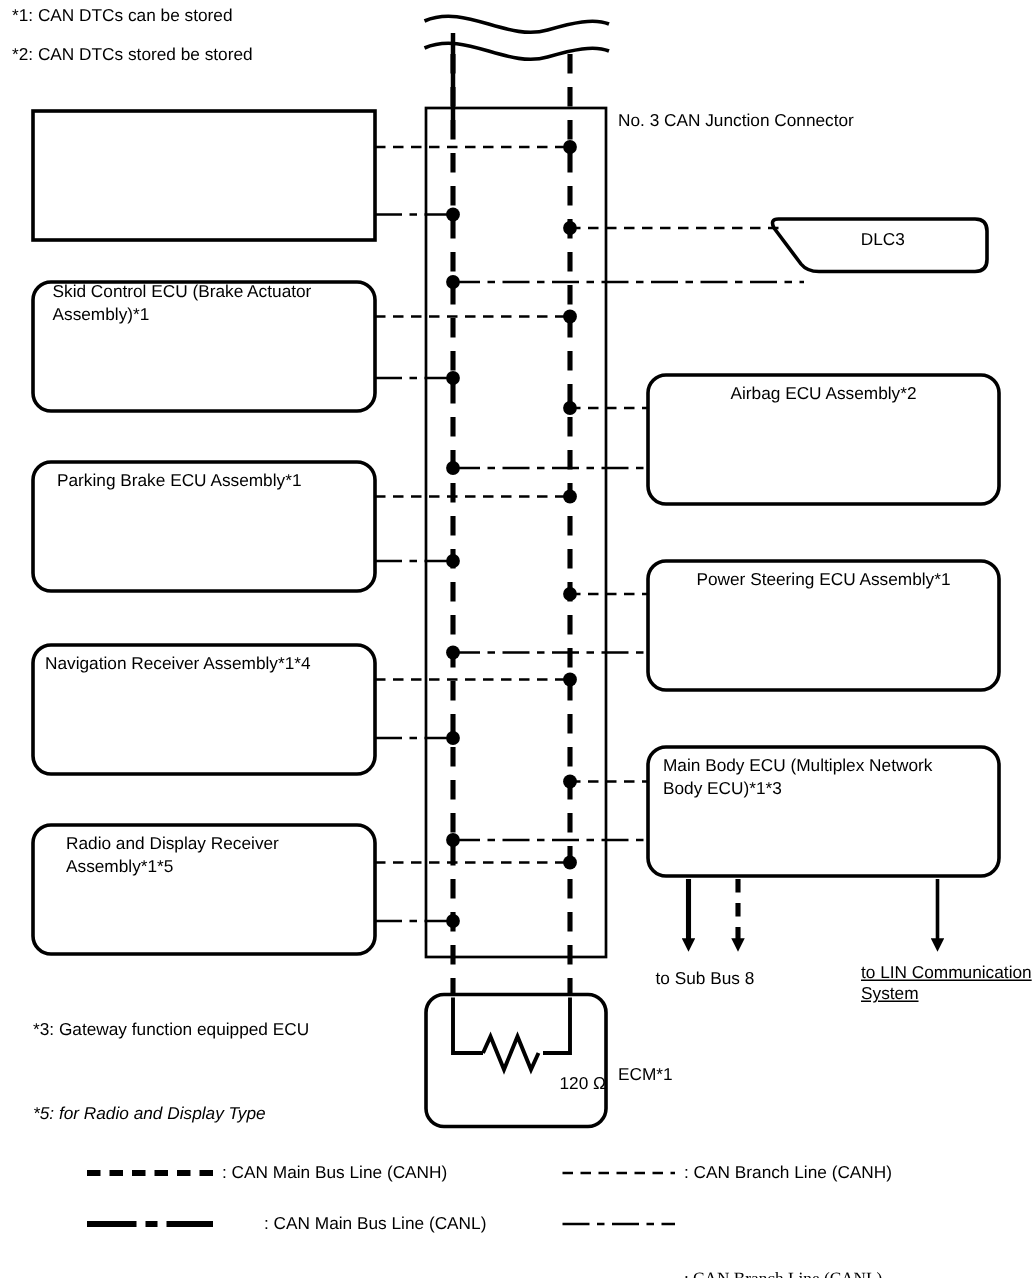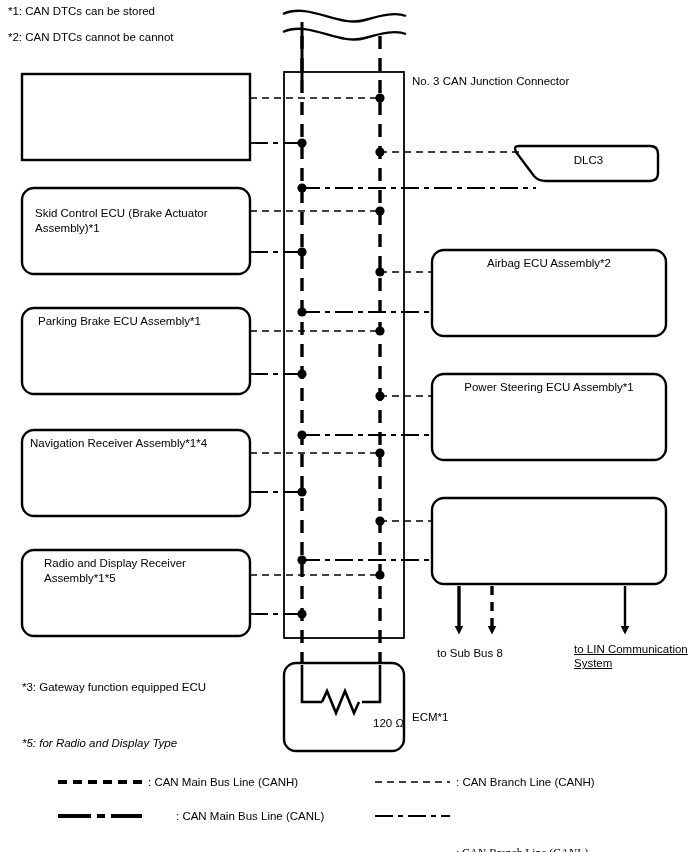--- a/index.html
+++ b/index.html
@@ -161,34 +161,36 @@
     </g>
     <g>
       <line x1="58" y1="816" x2="142" y2="816" stroke="#000" stroke-width="4" stroke-dasharray="33 6 8 6"></line>
     </g>
     <g>
       <line x1="375" y1="816" x2="450" y2="816" stroke="#000" stroke-width="1.8" stroke-dasharray="18 5 5 5"></line>
     </g>
   </svg>
 
   <div class="t note" style="left:8px;top:4px;">*1: CAN DTCs can be stored</div>
-  <div class="t note" style="left:8px;top:30px;">*2: CAN DTCs cannot be cannot</div>
+  <div class="t note" style="left:8px;top:30px;">*2: CAN DTCs stored be stored</div>
 
   <div class="t" style="left:412px;top:74px;">No. 3 CAN Junction Connector</div>
 
-  <div class="t boxlabel" style="left:35px;top:206px;width:208px;">Skid Control ECU (Brake Actuator
+  <div class="t boxlabel" style="left:35px;top:188px;width:208px;">Skid Control ECU (Brake Actuator
 Assembly)*1</div>
   <div class="t boxlabel" style="left:38px;top:314px;width:208px;">Parking Brake ECU Assembly*1</div>
   <div class="t boxlabel" style="left:30px;top:436px;width:215px;">Navigation Receiver Assembly*1*4</div>
   <div class="t boxlabel" style="left:44px;top:556px;width:200px;">Radio and Display Receiver
 Assembly*1*5</div>
 
   <div class="t boxlabel" style="left:519px;top:153px;width:139px;text-align:center;">DLC3</div>
   <div class="t boxlabel" style="left:432px;top:256px;width:234px;text-align:center;">Airbag ECU Assembly*2</div>
   <div class="t boxlabel" style="left:432px;top:380px;width:234px;text-align:center;">Power Steering ECU Assembly*1</div>
+  <div class="t boxlabel" style="left:442px;top:504px;width:220px;">Main Body ECU (Multiplex Network
+Body ECU)*1*3</div>
 
   <div class="t boxlabel" style="left:412px;top:710px;">ECM*1</div>
   <div class="t boxlabel" style="left:284px;top:716px;width:120px;text-align:right;">120 Ω</div>
 
   <div class="t arrowlbl" style="left:437px;top:646px;">to Sub Bus 8</div>
   <div class="t arrowlbl" style="left:574px;top:642px;width:126px;text-decoration:underline;">to LIN Communication
 System</div>
 
   <div class="t note" style="left:22px;top:680px;">*3: Gateway function equipped ECU</div>
   <div class="t note" style="left:22px;top:736px;font-style:italic;">*5: for Radio and Display Type</div>

